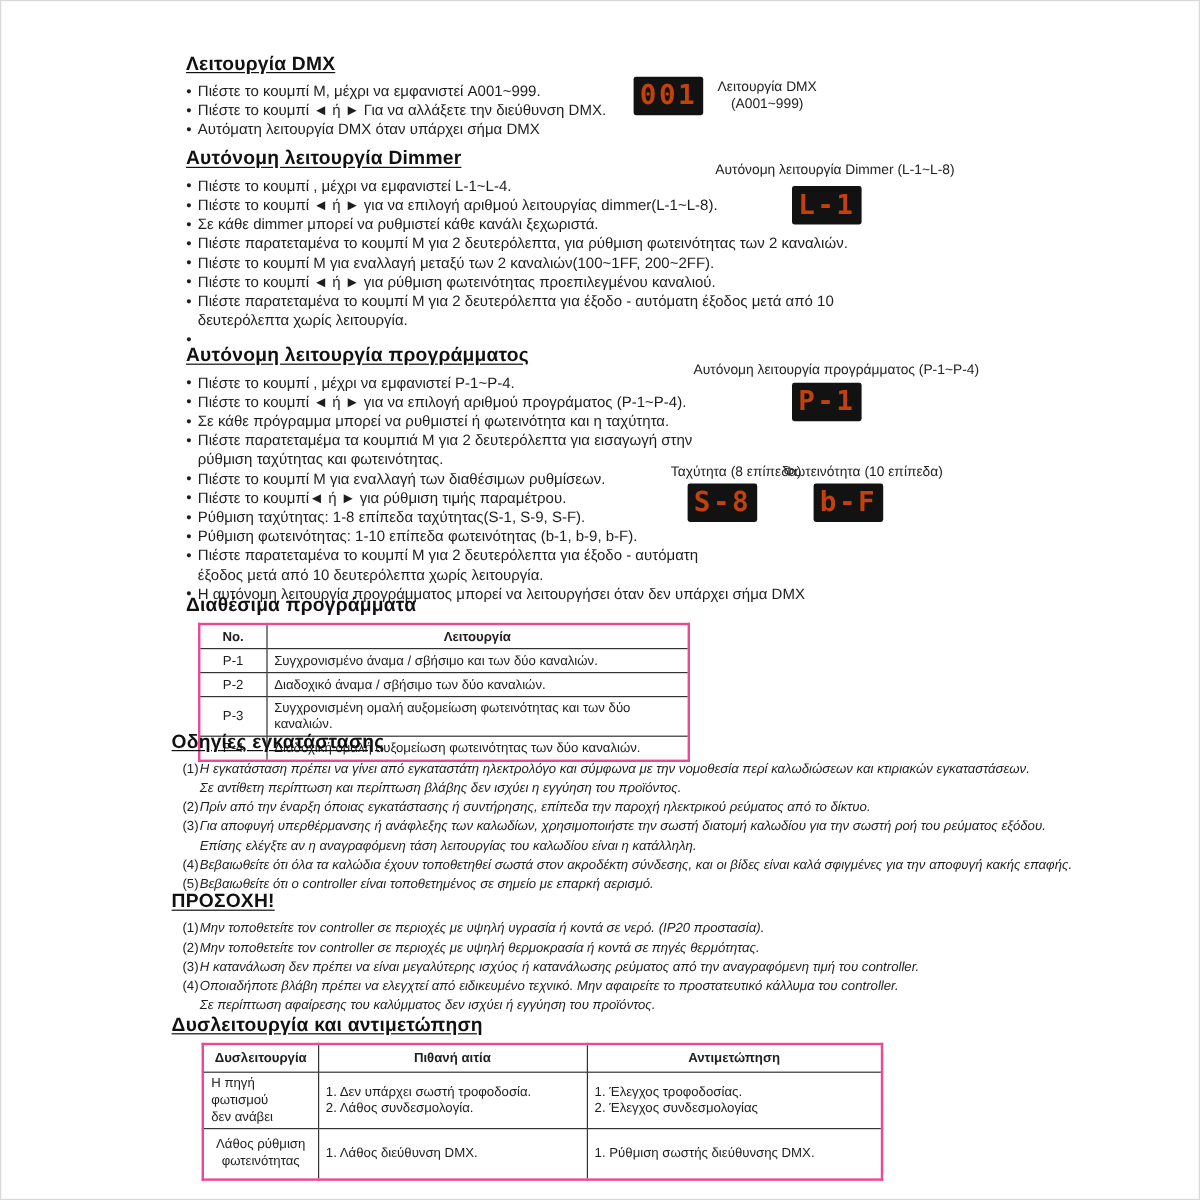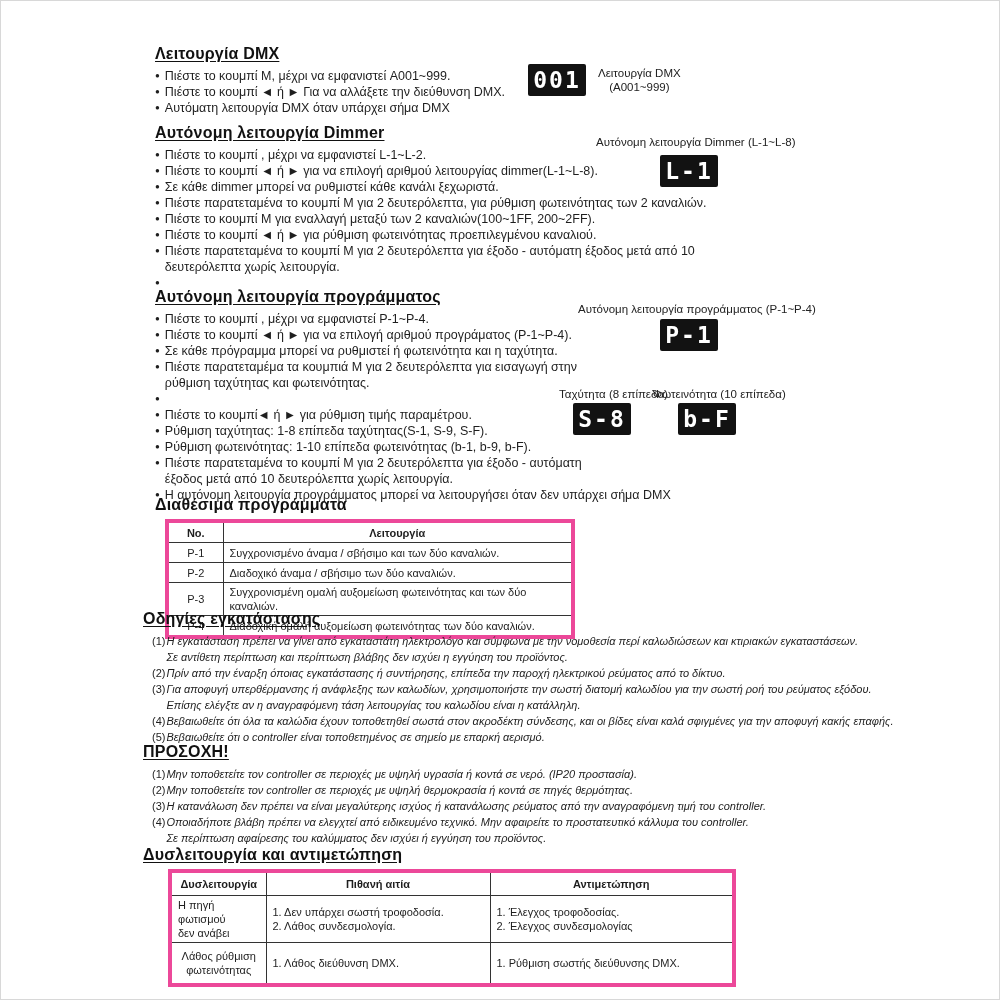--- a/index.html
+++ b/index.html
@@ -26,33 +26,33 @@
   
   .numlist{margin:0;padding:0;}
   .numlist .ni{
     display:flex;align-items:flex-start;
     font-size:11px;line-height:16px;color:#1e1e1e;
   }
   .numlist .nn{flex:0 0 auto;margin-right:1px;}
   .numlist .nt{white-space:pre-line;font-style:italic;}
   
   .seg{
-    background:#121212;color:#ffffff;
+    background:#121212;color:#c2410c;
     font-family:"DejaVu Sans Mono", monospace;font-weight:bold;
     display:flex;align-items:center;justify-content:center;
     border-radius:2px;letter-spacing:2px;
   }
   .seg.s3{width:58px;height:32px;font-size:23px;}
   .disp-row{display:flex;align-items:center;}
   .disp-label{font-size:11.5px;color:#222;text-align:center;line-height:14px;}
   .disp-label.side{margin-left:12px;}
   .sm-label{font-size:11.5px;color:#222;}
   
   table{border-collapse:collapse;background:#fff;}
-  table.doc{border:4px solid #ec4899;}
+  table.doc{border:2px solid #ec4899;}
   table.doc th,table.doc td{
     border:1.4px solid #333;font-size:11px;line-height:14px;color:#1e1e1e;
     padding:2px 6px;vertical-align:middle;
   }
   table.doc th{font-weight:bold;text-align:center;}
   td.c{text-align:center;}
   td.pre{white-space:pre-line;}
   #programs-table{width:410px;}
   #programs-table col.c1{width:56px;}
   #programs-table td,#programs-table th{height:15px;}
@@ -90,21 +90,21 @@
     <div>Λειτουργία DMX</div>
     <div>(A001~999)</div>
   </div>
 </div>
 
 <section style="left:155px;top:124px;width:672px;">
   <h2 class="u">Αυτόνομη λειτουργία Dimmer</h2>
   <ul class="bullets">
     <li>
         <span class="dot">●</span>
-        <span class="bt">Πιέστε το κουμπί , μέχρι να εμφανιστεί  L-1~L-2.</span>
+        <span class="bt">Πιέστε το κουμπί , μέχρι να εμφανιστεί  L-1~L-4.</span>
       </li>
     <li>
         <span class="dot">●</span>
         <span class="bt">Πιέστε το κουμπί ◄ ή ► για να επιλογή αριθμού λειτουργίας dimmer(L-1~L-8).</span>
       </li>
     <li>
         <span class="dot">●</span>
         <span class="bt">Σε κάθε dimmer μπορεί να ρυθμιστεί κάθε κανάλι ξεχωριστά.</span>
       </li>
     <li>
@@ -148,20 +148,21 @@
         <span class="dot">●</span>
         <span class="bt">Σε κάθε πρόγραμμα μπορεί να ρυθμιστεί ή φωτεινότητα και η ταχύτητα.</span>
       </li>
     <li>
         <span class="dot">●</span>
         <span class="bt">Πιέστε παρατεταμέμα τα κουμπιά M για 2 δευτερόλεπτα για εισαγωγή στην
 ρύθμιση ταχύτητας και φωτεινότητας.</span>
       </li>
     <li>
         <span class="dot">●</span>
+        <span class="bt">Πιέστε το κουμπί M για εναλλαγή των διαθέσιμων ρυθμίσεων.</span>
       </li>
     <li>
         <span class="dot">●</span>
         <span class="bt">Πιέστε  το κουμπί◄ ή ► για ρύθμιση τιμής παραμέτρου.</span>
       </li>
     <li>
         <span class="dot">●</span>
         <span class="bt">Ρύθμιση ταχύτητας:  1-8 επίπεδα ταχύτητας(S-1, S-9, S-F).</span>
       </li>
     <li>

